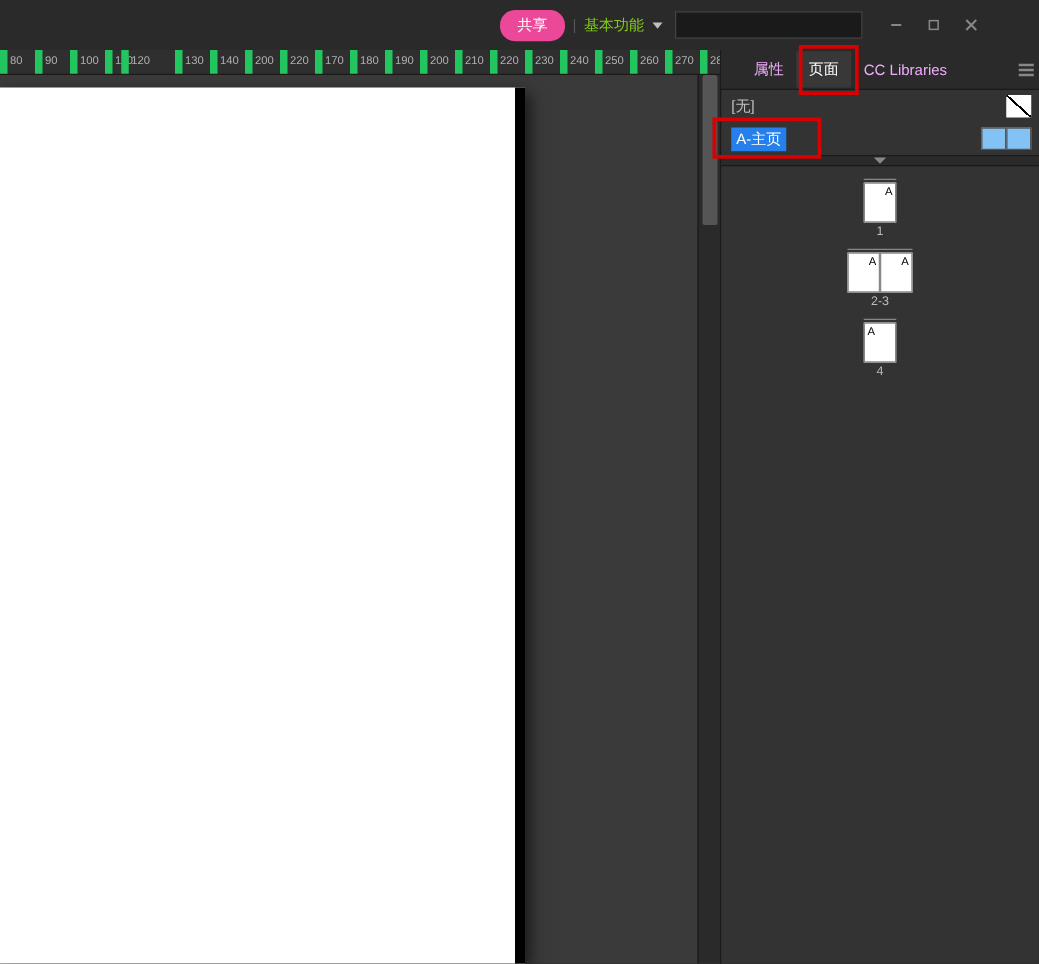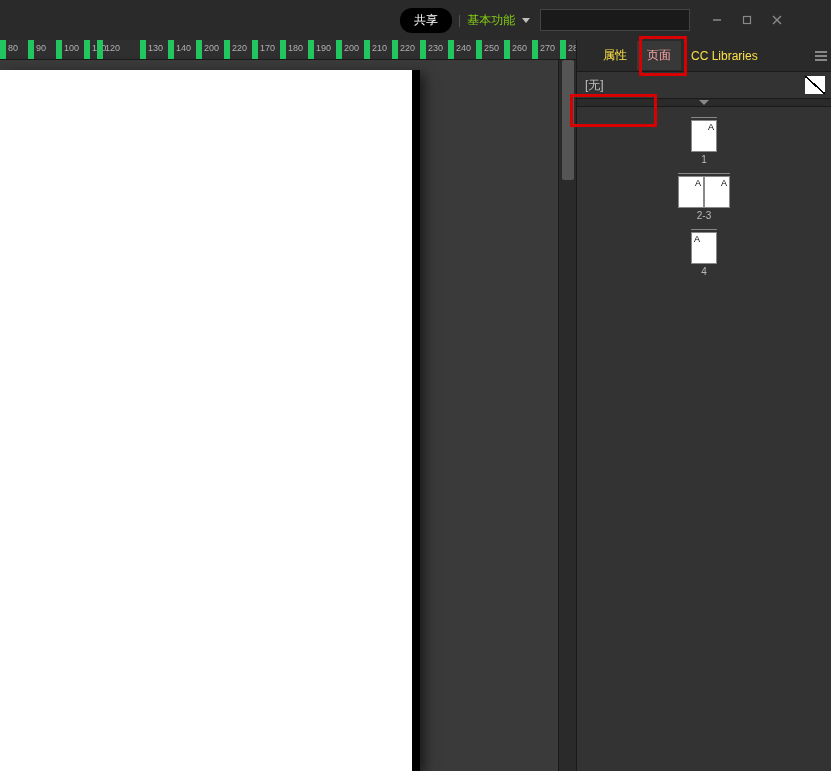--- a/index.html
+++ b/index.html
@@ -17,21 +17,21 @@
     
     .top-bar {
       height: 40px;
       background: #2a2a2a;
       display: flex;
       align-items: center;
       padding-right: 8px;
       position: relative;
     }
     .share-btn {
-      background: #000000;
+      background: #ec4899;
       color: #fff;
       border: none;
       border-radius: 12px;
       padding: 4px 14px;
       font-size: 12px;
       cursor: pointer;
       margin-left: 400px;
     }
     .sep {
       color: #555;
@@ -162,26 +162,26 @@
       height: 32px;
       display: flex;
       align-items: center;
       background: #2a2a2a;
       border-bottom: 1px solid #1a1a1a;
       font-size: 12px;
       padding-left: 16px;
     }
     .tab {
       padding: 6px 10px;
-      color: #fde047;
+      color: #f0abfc;
       cursor: pointer;
     }
     .tab.active {
       background: #383838;
-      color: #fca5a5;
+      color: #ffffff;
     }
     .panel-options {
       margin-left: auto;
       width: 20px;
       color: #888;
       cursor: pointer;
       display: flex;
       flex-direction: column;
       gap: 2px;
       padding: 4px;
@@ -440,20 +440,27 @@
           <div class="bar"></div>
           <div class="bar"></div>
       </div>
     </div>
 
     <div class="masters">
       <div class="master-row">
         <span class="master-label">[无]</span>
         <div class="master-thumb-none"></div>
       </div>
+      <div class="master-row">
+        <span class="master-label selected">A-主页</span>
+        <div class="master-thumb-spread">
+          <div class="pg"></div>
+            <div class="pg"></div>
+        </div>
+      </div>
     </div>
     <div class="divider-handle">
         <div class="tri"></div>
       </div>
 
     <div class="pages-thumbs" id="pages-thumbs">
         <div class="page-item">
           <div class="spread">
             <div class="thumb">
               <div class="marker right">A</div>

